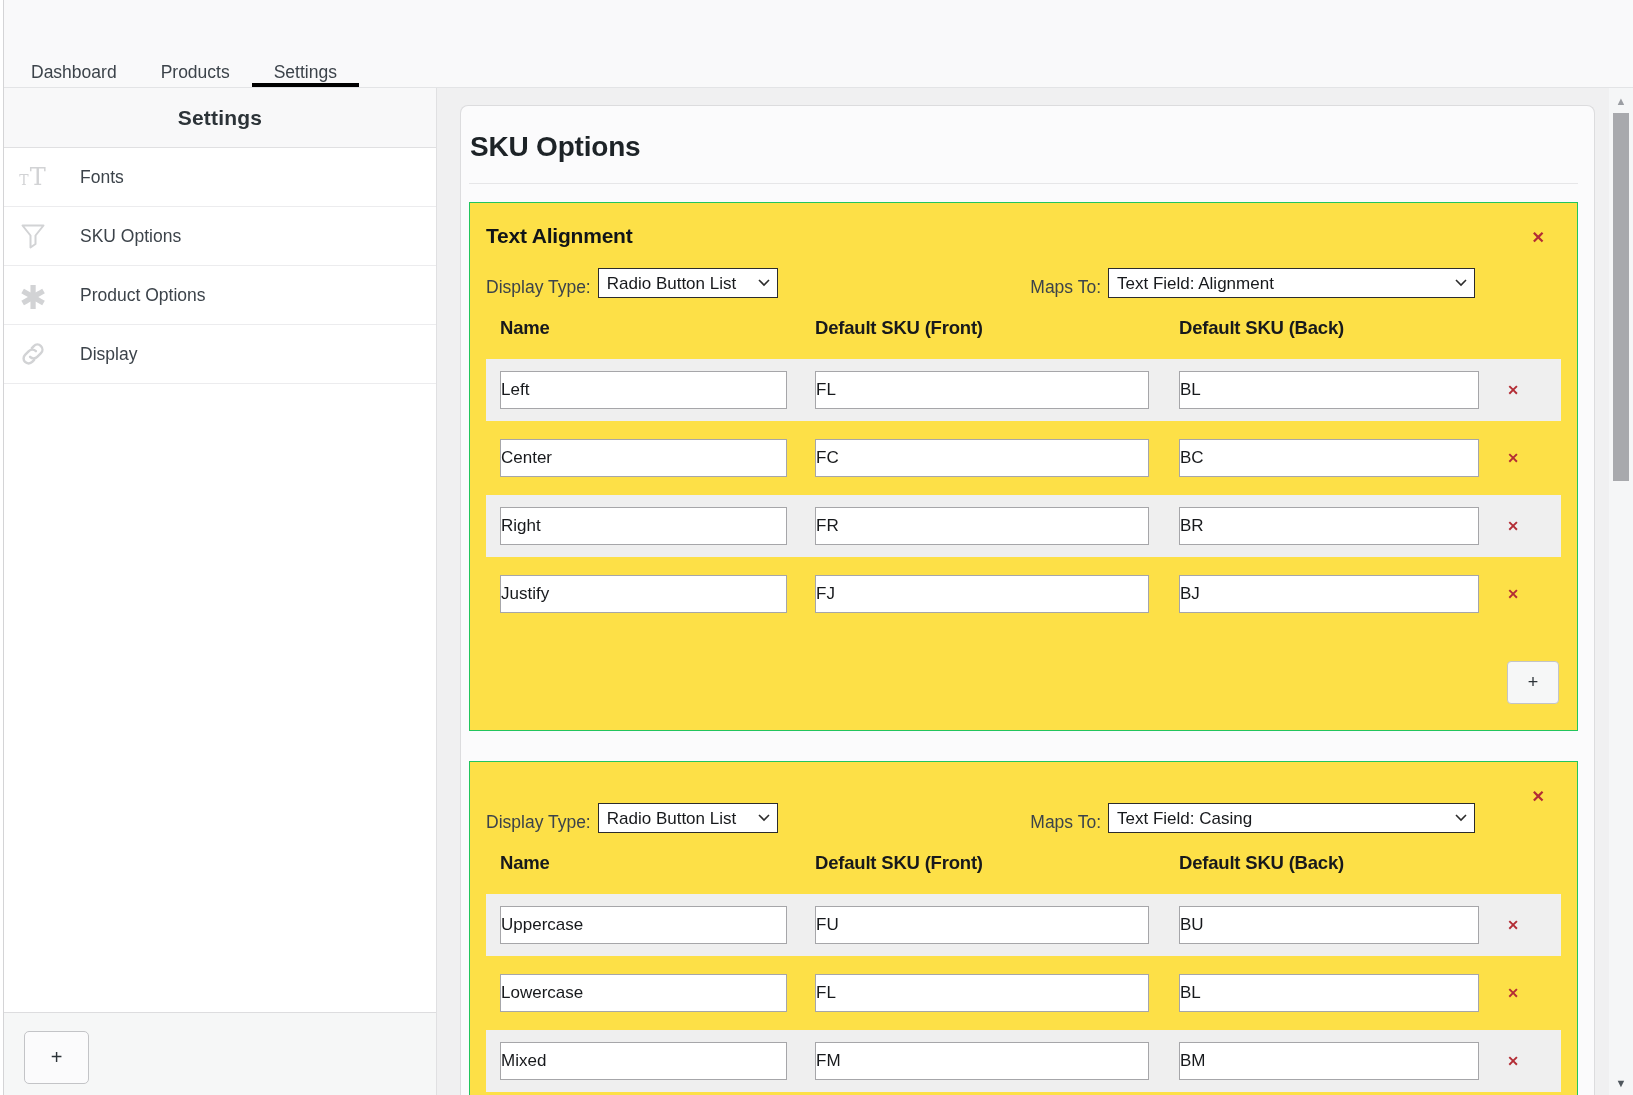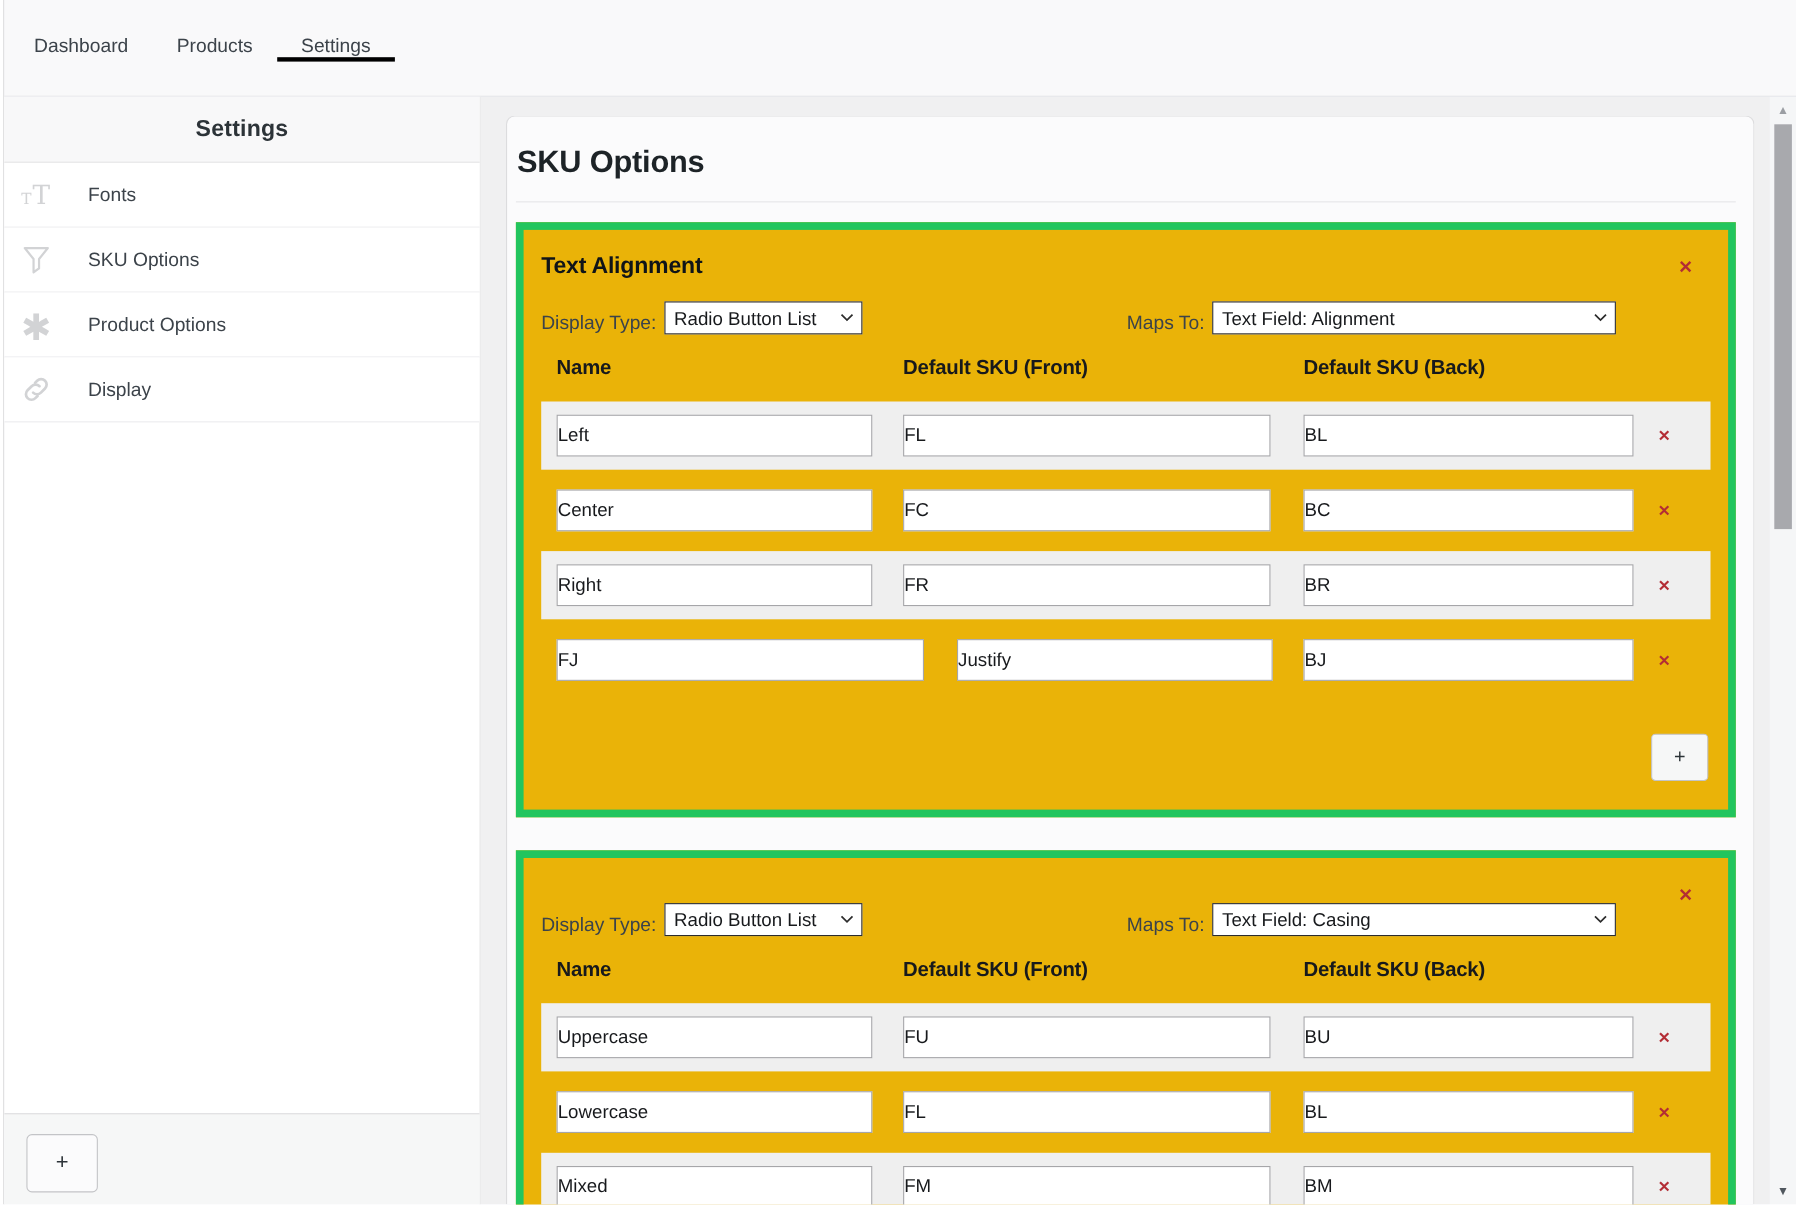--- a/index.html
+++ b/index.html
@@ -2,21 +2,21 @@
 <html><head>
 <meta charset="utf-8">
 <style>
   * { margin:0; padding:0; box-sizing:border-box; }
   html,body { width:1633px; height:1095px; overflow:hidden; background:#fff;
               font-family:"Liberation Sans", sans-serif; color:#3c434a; }
   .app { height:100%; margin-left:3px; border-left:1px solid #d4d4d6; display:flex; flex-direction:column; }
 
   
   .topnav { height:88px; flex:0 0 88px; background:#f9f9fa; border-bottom:1px solid #e3e4e6;
-            display:flex; align-items:center; padding-left:5px; }
+            display:flex; align-items:flex-end; padding-left:5px; }
   .tab { display:flex; align-items:center; padding:0 22px; font-size:17.5px; color:#3c434a;
          border-bottom:4px solid transparent; cursor:pointer; }
   .tab.active { border-bottom-color:#000; }
 
   
   .layout { flex:1; display:flex; min-height:0; }
 
   
   .sidebar { width:433px; flex:0 0 433px; background:#fff; border-right:1px solid #e0e0e2;
              display:flex; flex-direction:column; }
@@ -37,21 +37,21 @@
   .side-add-btn { width:65px; height:53px; background:#fbfbfc; border:1px solid #c3c4c7; border-radius:5px;
                   font-size:20px; color:#2c3338; cursor:pointer; font-family:"Liberation Sans", sans-serif; }
 
   
   .main { flex:1; background:#f0f0f1; padding:17px 14px 0 23px; min-width:0; }
   .panel { background:#fbfbfc; border:1px solid #dcdcde; border-bottom:none; border-radius:8px 8px 0 0;
            height:100%; padding:25px 16px 0 8px; }
   .panel-title { font-size:28px; font-weight:bold; color:#1d2327; letter-spacing:-.2px; padding-left:1px; }
   .panel-rule { border:none; border-top:1px solid #e6e6e8; margin:20px 0 18px 0; }
 
-  .card { background:#eab308; border:7px solid #22c55e; position:relative; padding:21px 16px 14px 16px; margin-bottom:30px; }
+  .card { background:#fde047; border:1px solid #22c55e; position:relative; padding:21px 16px 14px 16px; margin-bottom:30px; }
   .card-title { font-size:21px; font-weight:bold; color:#101418; letter-spacing:-.2px; }
   .card-close { position:absolute; top:27px; right:32px; background:none; border:none; cursor:pointer;
                 font-size:16px; line-height:1; color:#b32d35; font-weight:bold; }
 
   .controls { display:flex; align-items:flex-end; margin-top:20px; }
   .ctl-label { font-size:17.5px; color:#3c434a; margin-right:7px; white-space:nowrap; }
   .maps-label { margin-left:auto; }
   .select-wrap { position:relative; display:inline-block; }
   .select-wrap select { appearance:none; -webkit-appearance:none; height:30px; border:1px solid #2c2c2c;
         background:#fff; font-size:17px; font-family:"Liberation Sans", sans-serif; color:#17191c;
@@ -188,22 +188,22 @@
               <input class="cell col3" value="BC" style="">
               <button class="row-delete">✕</button>
             </div>
             <div class="row">
               <input class="cell col1" value="Right" style="">
               <input class="cell col2" value="FR" style="">
               <input class="cell col3" value="BR" style="">
               <button class="row-delete">✕</button>
             </div>
             <div class="row">
+              <input class="cell col1" value="Justify" style="">
               <input class="cell col2" value="FJ" style="">
-              <input class="cell col1" value="Justify" style="">
               <input class="cell col3" value="BJ" style="">
               <button class="row-delete">✕</button>
             </div>
           </div>
 
           <div class="card-add-row">
             <button class="card-add-btn">+</button>
           </div>
         </section>
 

